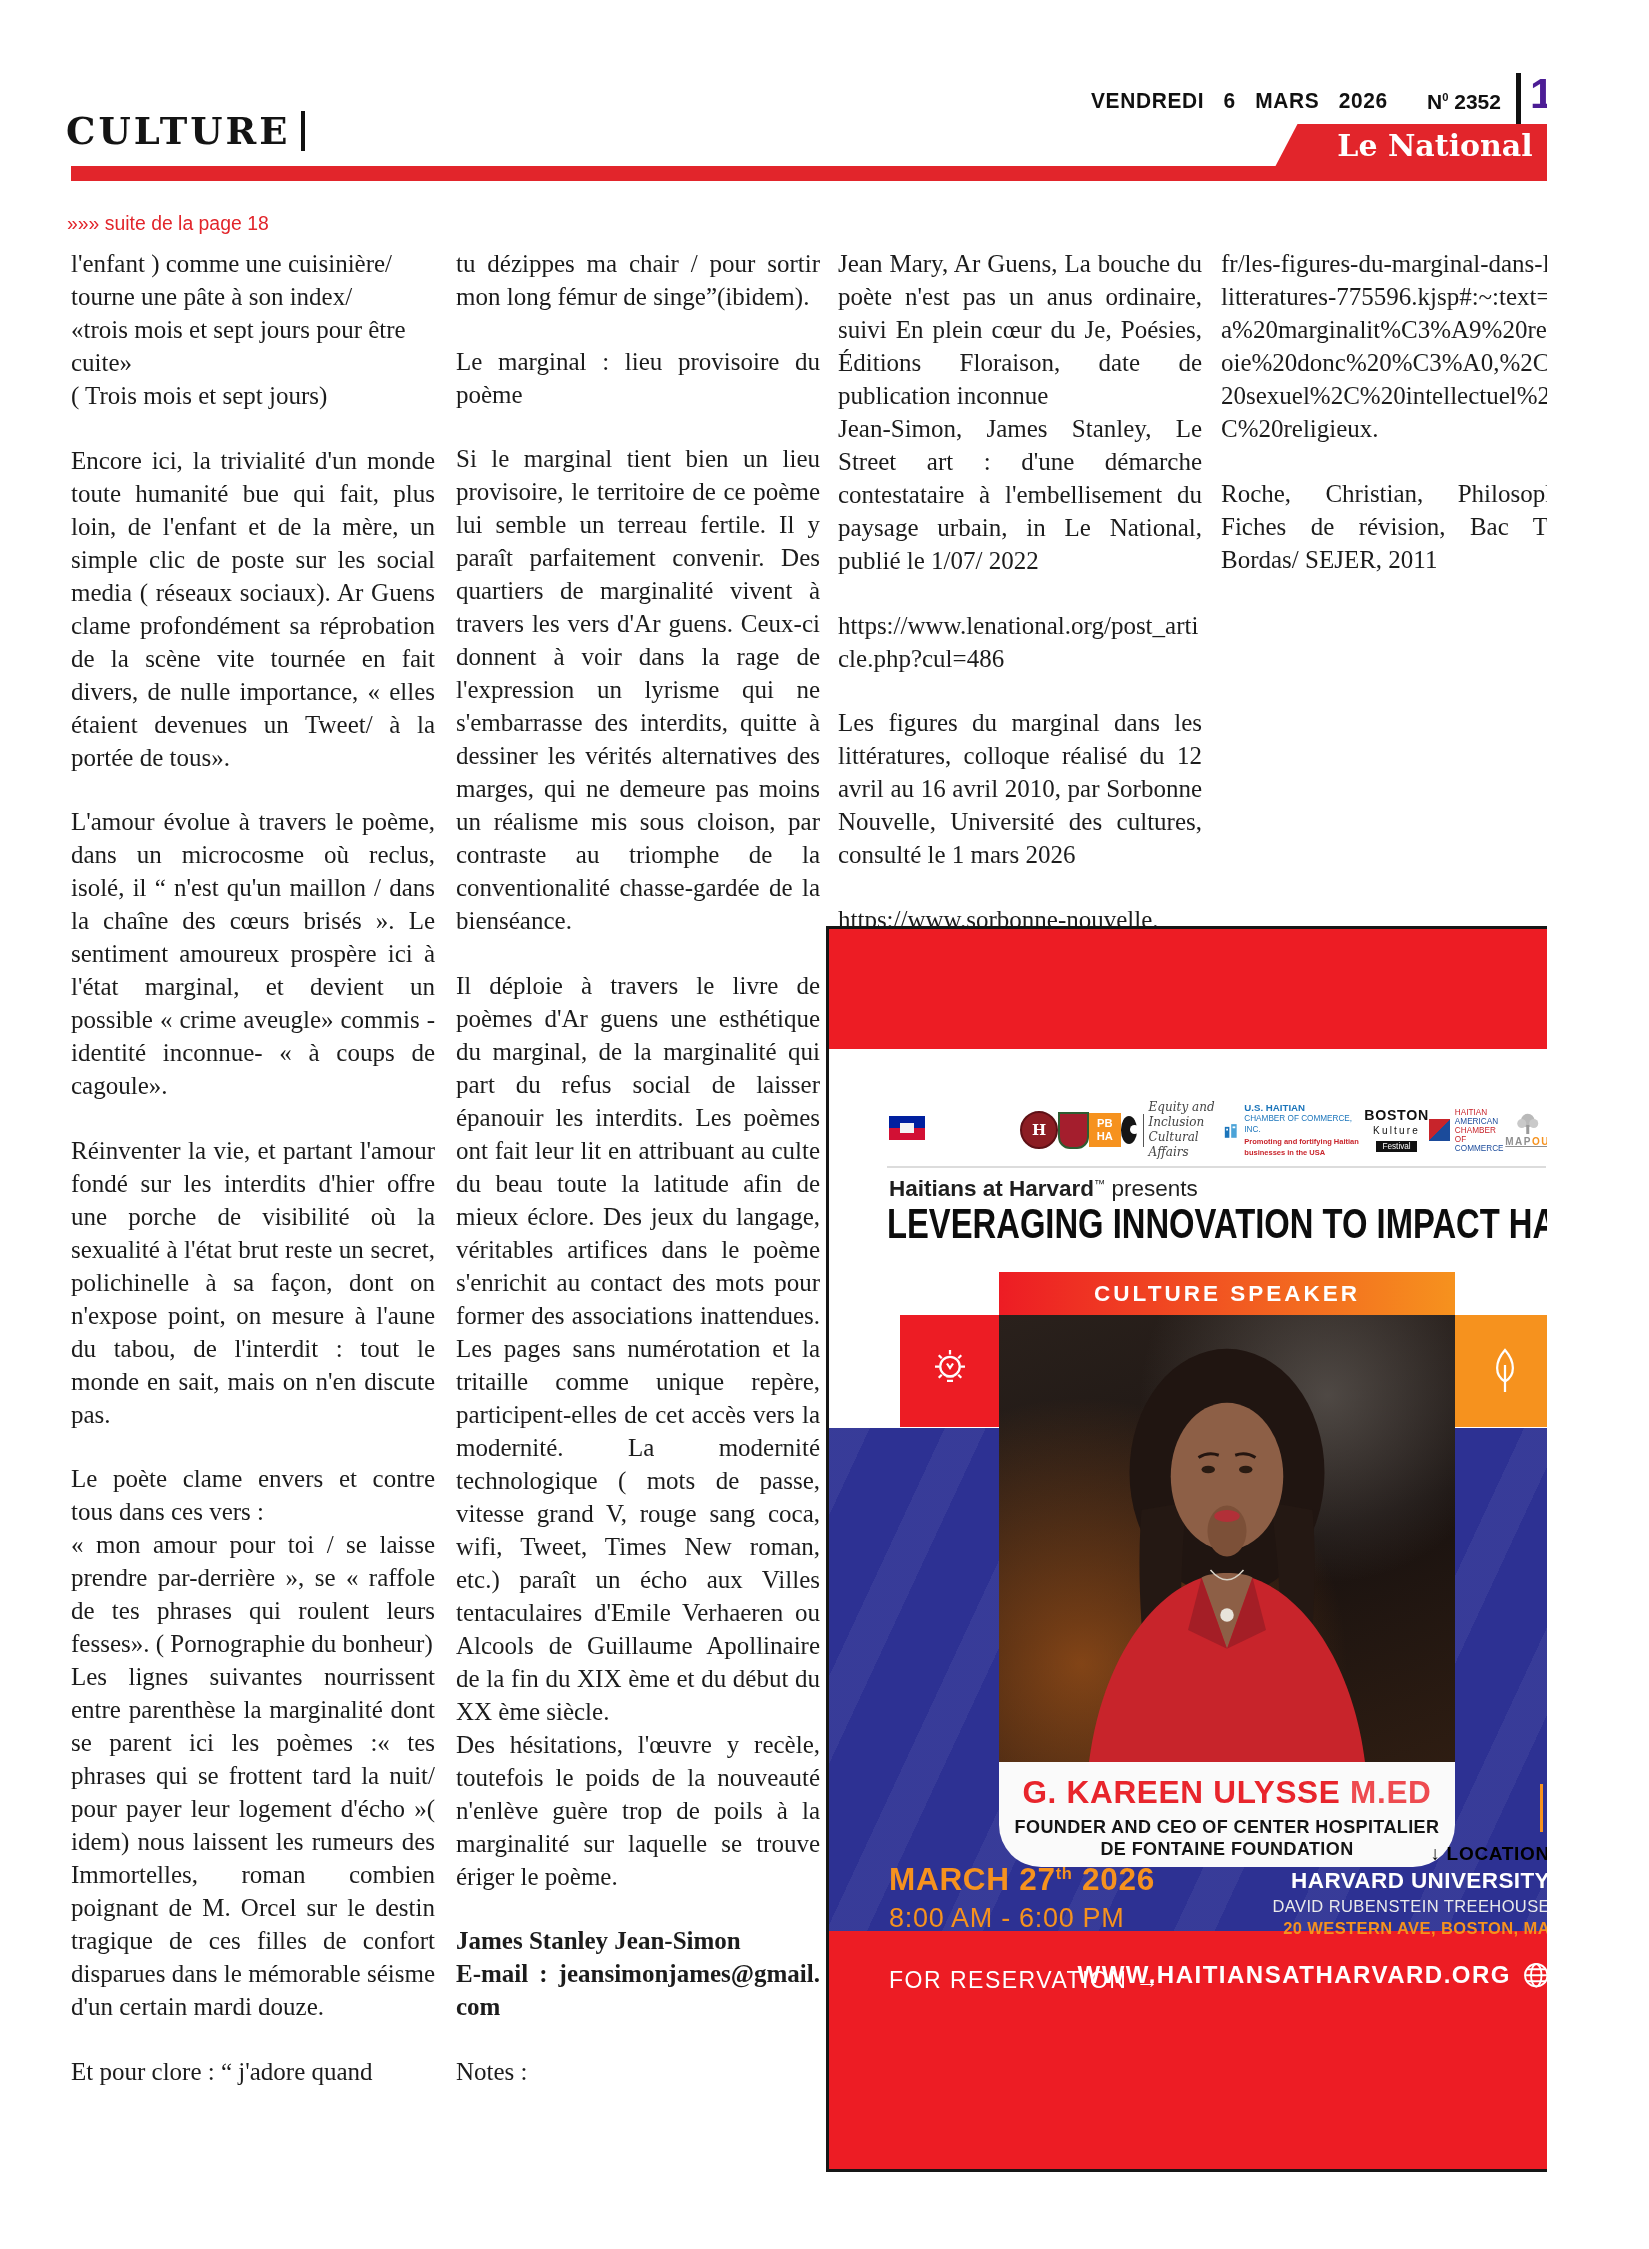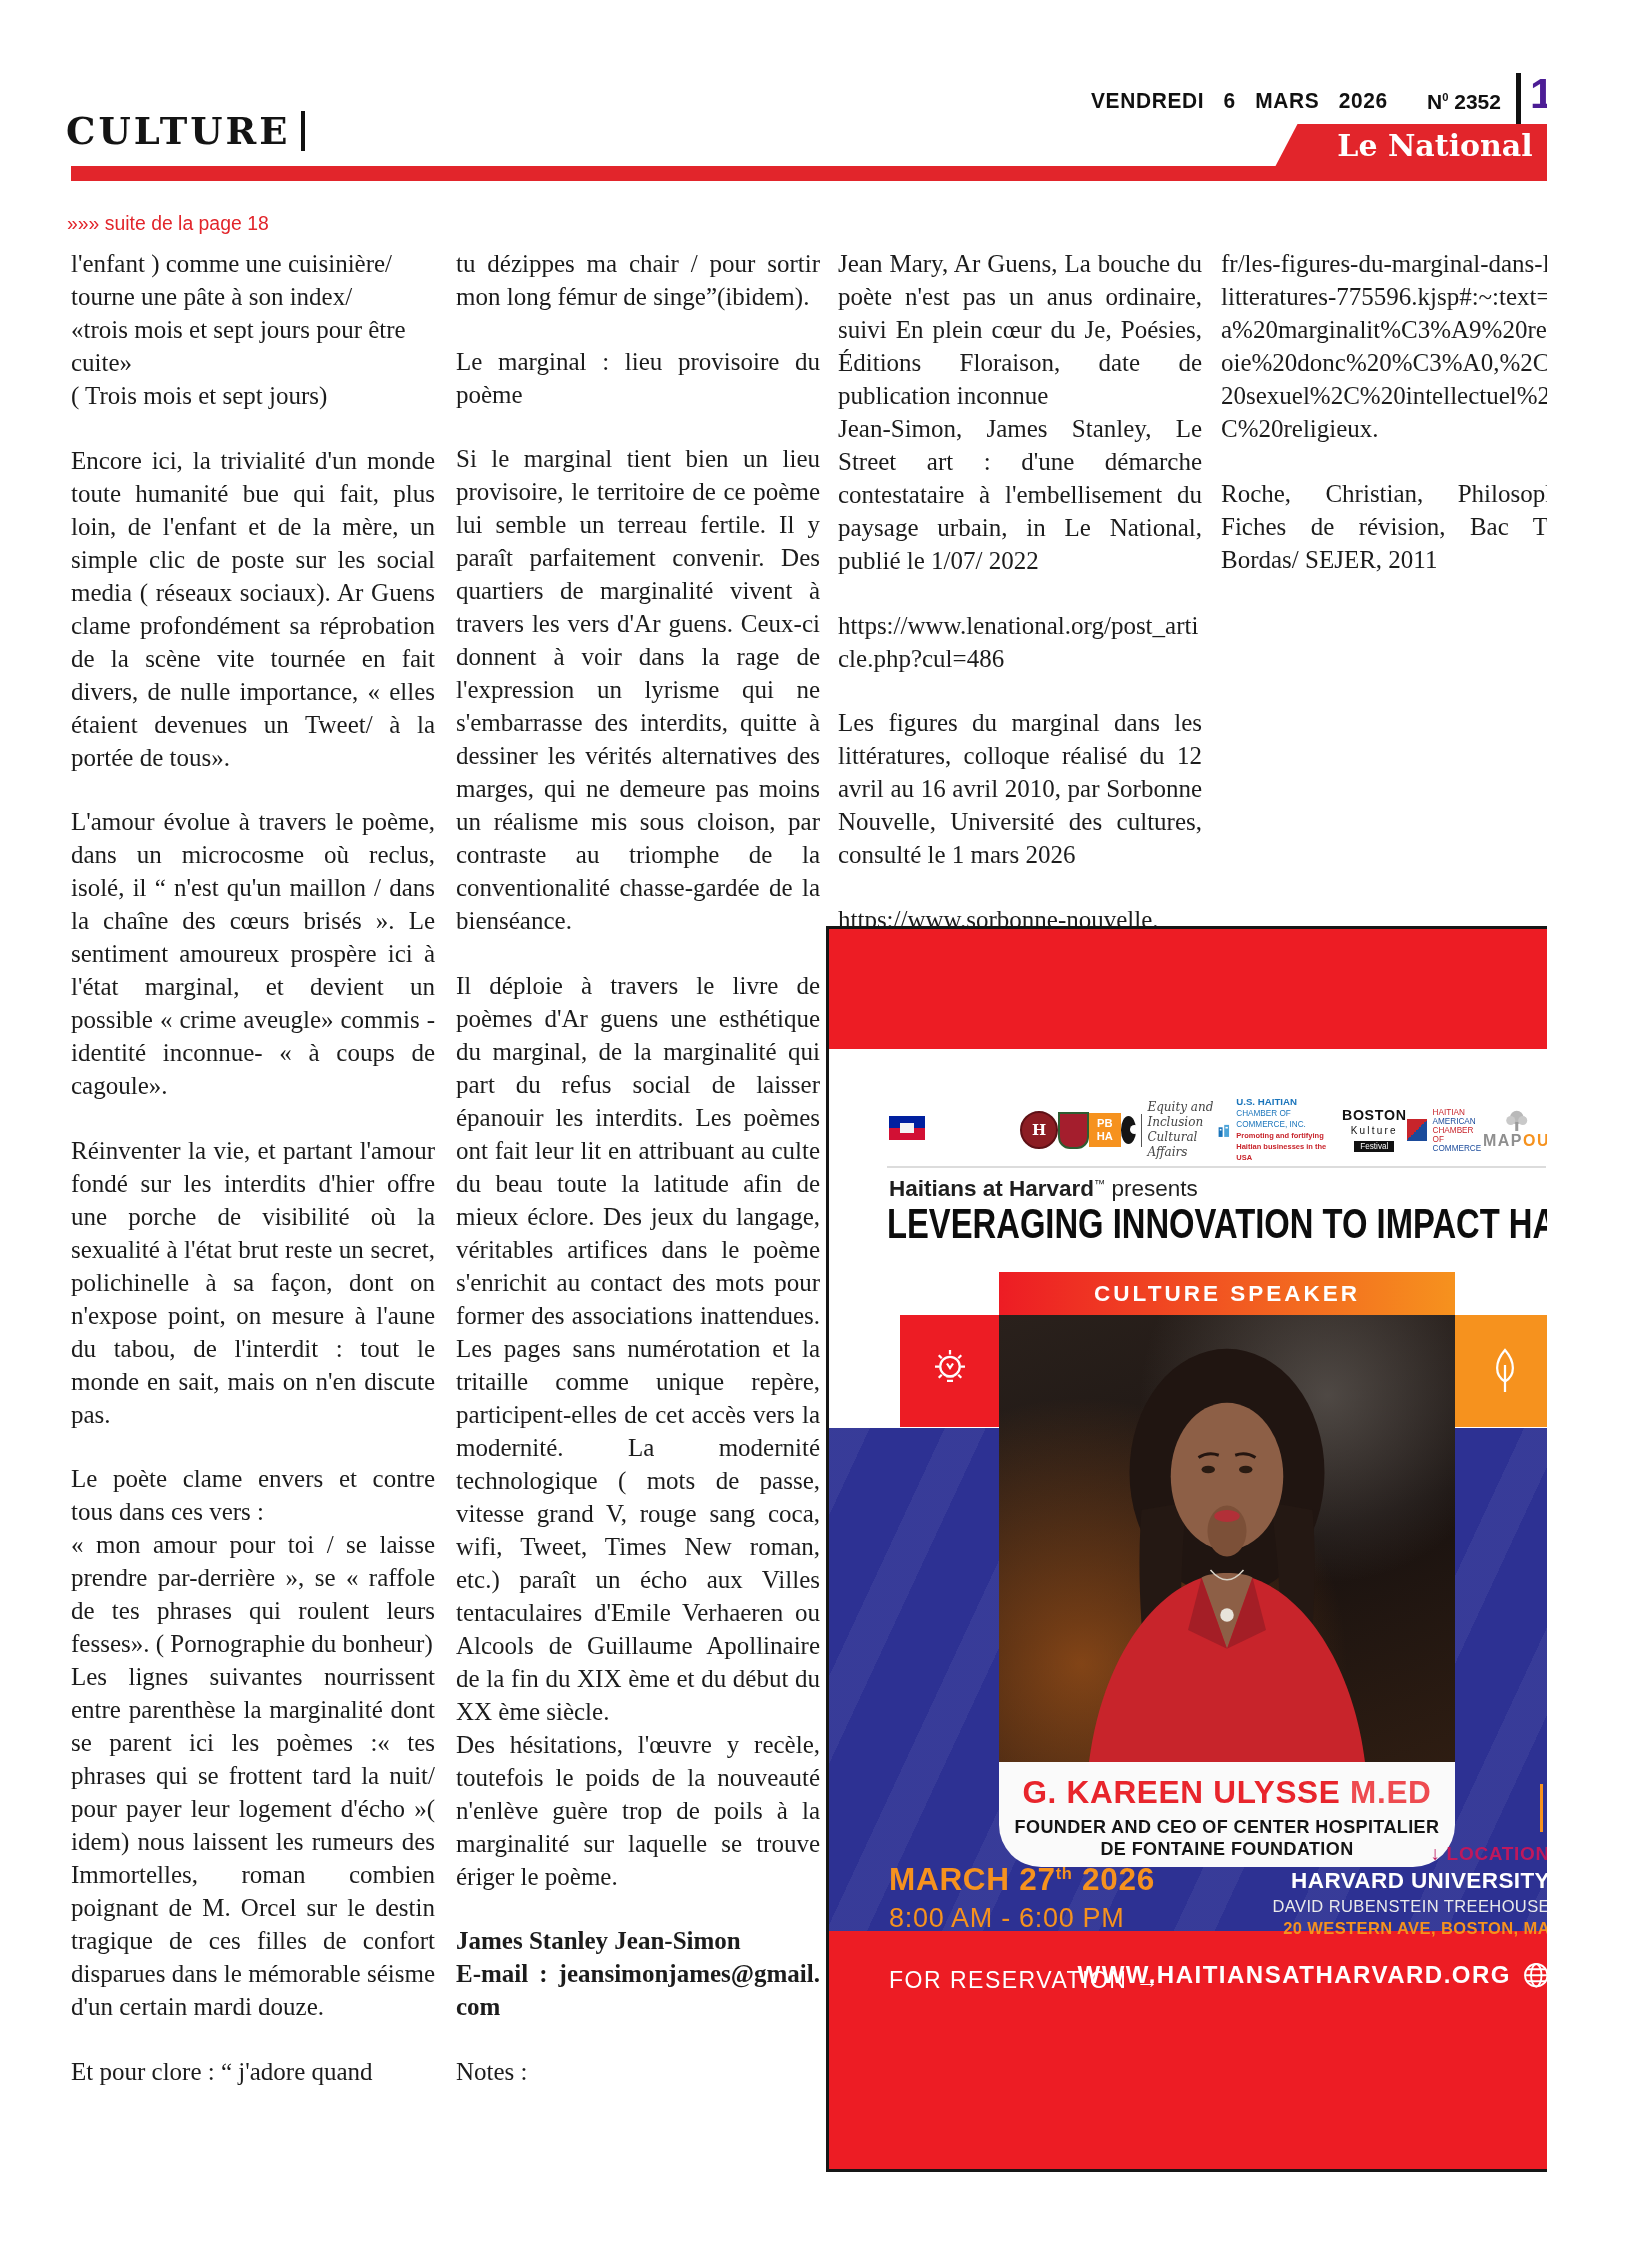--- a/index.html
+++ b/index.html
@@ -68,21 +68,21 @@
   .lg-ch-txt .red{color:#c8242b;font-size:7.5px;}
   .lg-bk{text-align:center;color:#111;}
   .lg-bk .l1{font-weight:bold;font-size:14.2px;letter-spacing:0.7px;line-height:15px;}
   .lg-bk .l2{font-size:10px;letter-spacing:2.2px;line-height:15px;}
   .lg-bk .l3{display:inline-block;background:#111;color:#fff;font-size:8.2px;padding:0.7px 6px;}
   .lg-hf{width:22.5px;height:22.5px;background:linear-gradient(135deg,#c8242b 50%,#1b4b9b 50%);}
   .lg-hacc-txt{font-size:8.2px;line-height:9px;font-weight:normal;}
   .lg-hacc-txt .r{color:#c8242b;} .lg-hacc-txt .b{color:#1b4b9b;}
   .lg-mapou{text-align:center;color:#9a9a9a;}
   .lg-tree{display:block;margin:0 auto;}
-  .lg-mapou .t{font-size:16px;font-weight:bold;letter-spacing:1.5px;color:#8f8f8f;}
+  .lg-mapou .t{font-size:10px;font-weight:bold;letter-spacing:1.5px;color:#8f8f8f;text-decoration:underline;}
   .lg-mapou .t em{font-style:normal;color:#F6921E;}
   .ad-logo-divider{position:absolute;left:58px;right:43px;top:237px;height:1.5px;background:#dcdcdc;}
   .ad-presents{position:absolute;left:60px;top:247px;font-size:22.5px;color:#1f1f1f;}
   .ad-presents .b{font-weight:bold;}
   .ad-presents sup{font-size:11.2px;}
   .ad-headline{position:absolute;left:58px;top:271px;margin:0;font-size:42px;font-weight:bold;
                letter-spacing:0;white-space:nowrap;color:#0d0d0d;transform:scaleX(.78);
                transform-origin:left center;}
   .ad-featured{position:absolute;left:170px;top:343px;width:456px;height:43px;
                background:linear-gradient(90deg,#ED1C24,#F6921E);color:#fff;display:flex;
@@ -105,21 +105,21 @@
   .ad-name{margin-top:12px;font-size:31.5px;font-weight:bold;color:#E8252C;letter-spacing:0.7px;}
   .ad-name .deg{font-weight:600;color:#ee4b50;}
   .ad-title{margin-top:4.5px;font-size:18px;line-height:22.5px;font-weight:bold;color:#141414;
             letter-spacing:0.4px;}
   .ad-date{position:absolute;left:60px;top:932px;color:#F6921E;z-index:5;}
   .ad-date .d1{font-size:31.5px;font-weight:bold;letter-spacing:0.7px;}
   .ad-date .d1 sup{font-size:16.5px;}
   .ad-date .d2{font-size:27px;margin-top:4.5px;letter-spacing:0.7px;}
   .ad-loc{position:absolute;right:39px;top:855px;text-align:right;z-index:5;}
   .ad-loc-bar{width:3px;height:48px;background:#F6921E;margin-left:auto;margin-right:7.5px;}
-  .ad-loc .lab{margin-top:10.5px;color:#be185d;font-size:19px;letter-spacing:0.7px;font-weight:600;}
+  .ad-loc .lab{margin-top:10.5px;color:#000000;font-size:19px;letter-spacing:0.7px;font-weight:600;}
   .ad-loc .l1{color:#fff;font-weight:bold;font-size:22.5px;margin-top:3px;letter-spacing:0.4px;}
   .ad-loc .l2{color:#eaeaea;font-size:16.5px;margin-top:3px;letter-spacing:0.4px;}
   .ad-loc .l3{color:#F6921E;font-size:16.5px;font-weight:600;margin-top:3px;letter-spacing:0.4px;}
   .ad-red-bottom{position:absolute;left:0;top:1002px;width:100%;height:238px;background:#ED1C24;}
   .ad-resv{position:absolute;left:60px;top:36px;color:#fff;font-size:23px;letter-spacing:1.5px;}
   .ad-site{position:absolute;right:39px;top:30px;color:#fff;font-size:24px;font-weight:bold;
            letter-spacing:1.5px;display:flex;align-items:center;gap:10.5px;}
 </style>
 </head>
 <body>

